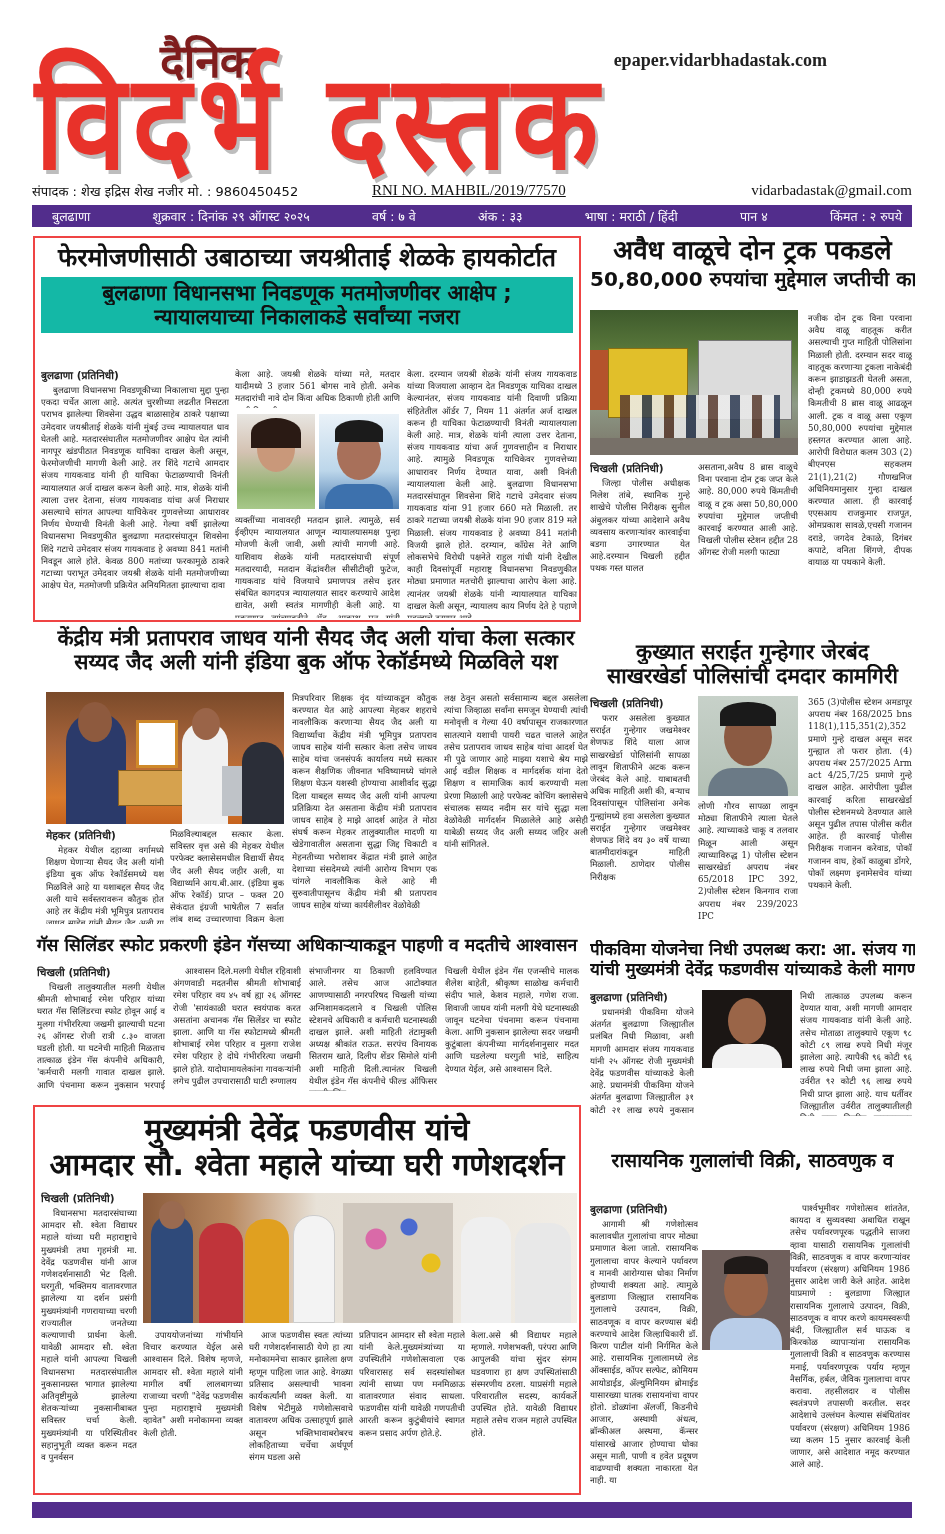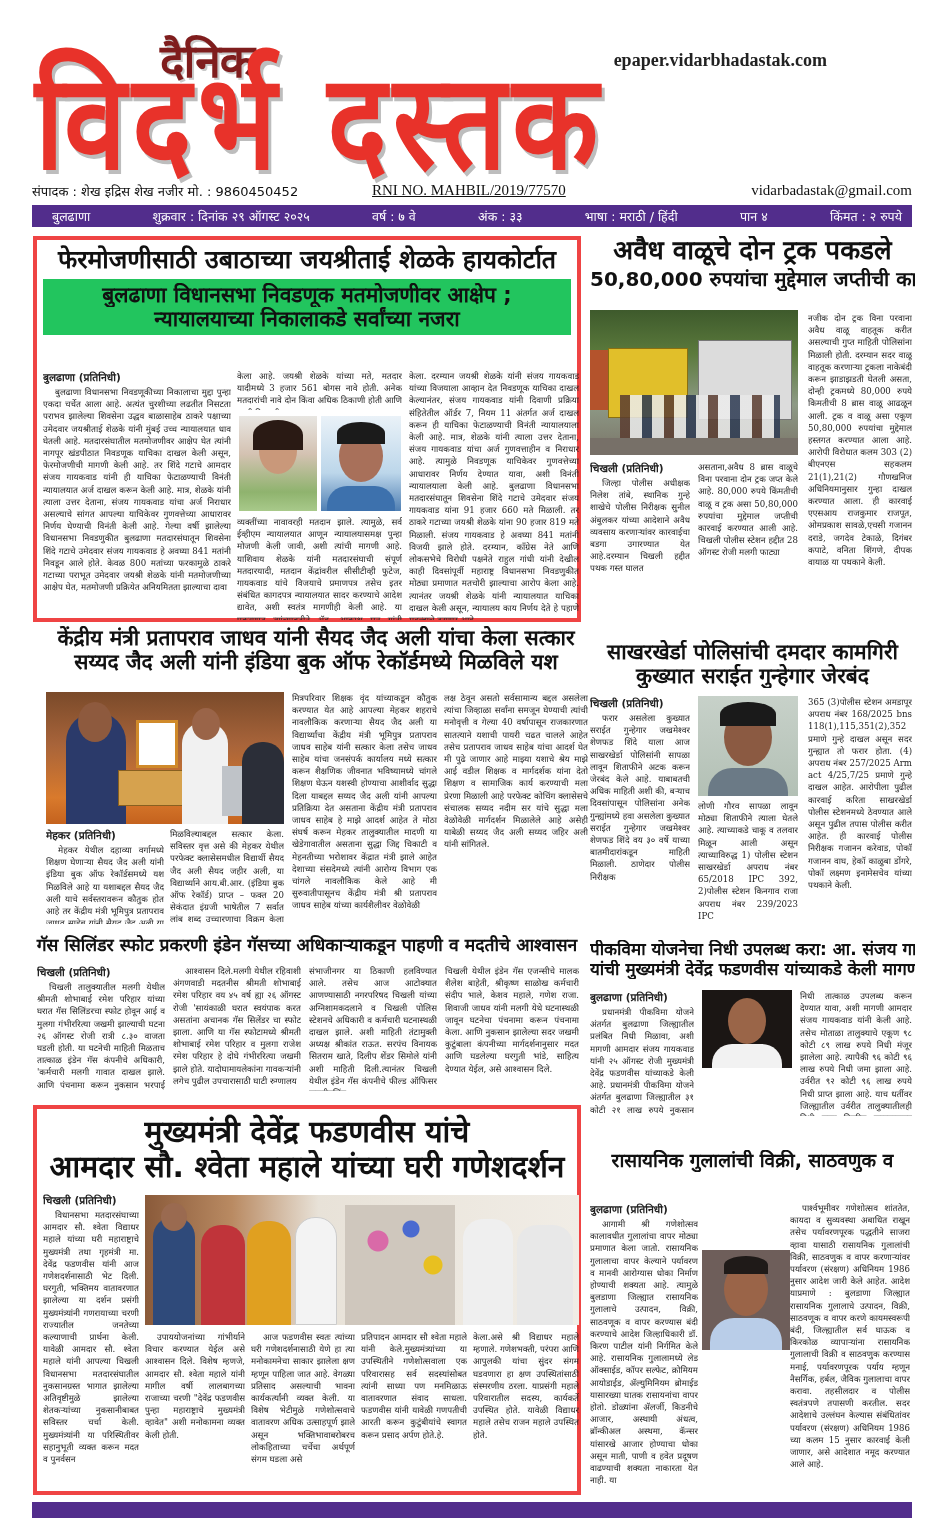--- a/index.html
+++ b/index.html
@@ -4,23 +4,23 @@
 <style>
   * { box-sizing: border-box; margin: 0; padding: 0; }
   body { width: 945px; height: 1534px; background: #ffffff; font-family: "DejaVu Serif", serif; color: #1a1a1a; position: relative; overflow: hidden; }
   .masthead { position: absolute; left: 0; top: 0; width: 945px; height: 180px; }
   .mast-dainik { position: absolute; left: 160px; top: 28px; font-family: "DejaVu Sans", sans-serif; font-weight: bold; font-size: 46px; color: #7f1d1d; letter-spacing: -1px; text-shadow: 2px 2px 0 #c9c9c9; }
   .mast-title { position: absolute; left: 35px; top: 56px; font-family: "DejaVu Sans", sans-serif; font-weight: bold; font-size: 112px; color: #e8322a; line-height: 1; letter-spacing: 6px; text-shadow: 3px 3px 0 #bdbdbd; transform: scaleY(1.18); transform-origin: top left; }
   .mast-url { position: absolute; right: 118px; top: 50px; font-family: "Liberation Serif", serif; font-size: 18px; font-weight: bold; color: #222; }
   .infoline { position: absolute; left: 32px; top: 182px; width: 880px; height: 22px; font-family: "Liberation Serif", serif; font-size: 15px; color: #111; }
   .infoline span { position: absolute; top: 0; }
   .datebar { position: absolute; left: 32px; top: 205px; width: 880px; height: 22px; background: #522d8c; color: #fff; font-family: "DejaVu Sans", sans-serif; font-size: 12.5px; display: flex; align-items: center; justify-content: space-between; padding: 0 10px 0 20px; }
-  .box { position: absolute; border: 4px solid #ef4444; background: #fff; }
+  .box { position: absolute; border: 2px solid #ef4444; background: #fff; }
   .hl { font-family: "DejaVu Sans", sans-serif; font-weight: bold; color: #111; text-align: center; line-height: 1.15; white-space: nowrap; overflow: hidden; }
-  .subhl-grey { background: #22c55e; }
+  .subhl-grey { background: #14b8a6; }
   .col { position: absolute; font-size: 8.6px; line-height: 1.42; text-align: justify; color: #222; overflow: hidden; font-family: "DejaVu Serif", serif; }
   .dateline { font-weight: bold; font-size: 10.5px; display: block; margin-bottom: 1px; font-family: "DejaVu Sans", sans-serif; }
   .col p { text-indent: 12px; }
   .photo { position: absolute; overflow: hidden; }
   .footbar { position: absolute; left: 32px; top: 1502px; width: 880px; height: 16px; background: #522d8c; }
 </style>
 </head>
 <body>
 
 <div class="masthead">
@@ -119,22 +119,22 @@
   </div>
   <div class="col" style="left:250px;top:66px;width:145px;height:232px;">
     <p style="text-indent:0">मित्रपरिवार शिक्षक वृंद यांच्याकडून कौतुक करण्यात येत आहे आपल्या मेहकर शहराचे नावलौकिक करणाऱ्या सैयद जैद अली या विद्यार्थ्यांचा केंद्रीय मंत्री भूमिपुत्र प्रतापराव जाधव साहेब यांनी सत्कार केला तसेच जाधव साहेब यांचा जनसंपर्क कार्यालय मध्ये सत्कार करून शैक्षणिक जीवनात भविष्यामध्ये चांगले शिक्षण घेऊन यशस्वी होण्याचा आशीर्वाद सुद्धा दिला याबद्दल सय्यद जैद अली यांनी आपल्या प्रतिक्रिया देत असताना केंद्रीय मंत्री प्रतापराव जाधव साहेब हे माझे आदर्श आहेत ते मोठा संघर्ष करून मेहकर तालुक्यातील मादणी या खेडेगावातील असताना सुद्धा जिद्द चिकाटी व मेहनतीच्या भरोशावर केंद्रात मंत्री झाले आहेत देशाच्या संसदेमध्ये त्यांनी आरोग्य विभाग एक चांगले नावलौकिक केले आहे मी सुरुवातीपासूनच केंद्रीय मंत्री श्री प्रतापराव जाधव साहेब यांच्या कार्यशैलीवर वेळोवेळी</p>
   </div>
   <div class="col" style="left:402px;top:66px;width:144px;height:232px;">
     <p style="text-indent:0">लक्ष ठेवून असतो सर्वसामान्य बद्दल असलेला त्यांचा जिव्हाळा सर्वांना समजून घेण्याची त्यांची मनोवृत्ती व गेल्या 40 वर्षापासून राजकारणात सातत्याने यशाची पायरी चढत चालले आहेत तसेच प्रतापराव जाधव साहेब यांचा आदर्श घेत मी पुढे जाणार आहे माझ्या यशाचे श्रेय माझे आई वडील शिक्षक व मार्गदर्शक यांना देतो शिक्षण व सामाजिक कार्य करण्याची मला प्रेरणा मिळाली आहे परफेक्ट कोचिंग क्लासेसचे संचालक सय्यद नदीम सर यांचे सुद्धा मला वेळोवेळी मार्गदर्शन मिळालेले आहे असेही याबेळी सय्यद जैद अली सय्यद जहिर अली यांनी सांगितले.</p>
   </div>
 </div>
 
 <div style="position:absolute;left:590px;top:640px;width:325px;height:290px;">
+  <div class="hl" style="font-size:21px;">कुख्यात सराईत गुन्हेगार जेरबंद</div>
   <div class="hl" style="font-size:21px;">साखरखेर्डा पोलिसांची दमदार कामगिरी</div>
-  <div class="hl" style="font-size:21px;">कुख्यात सराईत गुन्हेगार जेरबंद</div>
   <div class="col" style="left:0;top:56px;width:100px;height:230px;">
     <span class="dateline">चिखली (प्रतिनिधी)</span>
     <p>फरार असलेला कुख्यात सराईत गुन्हेगार जखमेश्वर शेणफड शिंदे याला आज साखरखेर्डा पोलिसांनी सापळा लावून शिताफीने अटक करून जेरबंद केले आहे. याबाबतची अधिक माहिती अशी की, बऱ्याच दिवसांपासून पोलिसांना अनेक गुन्ह्यांमध्ये हवा असलेला कुख्यात सराईत गुन्हेगार जखमेश्वर शेणफड शिंदे वय ३० वर्षे याच्या बातमीदारांकडून माहिती मिळाली. ठाणेदार पोलीस निरीक्षक</p>
   </div>
   <div class="photo" style="left:108px;top:56px;width:100px;height:100px;background:linear-gradient(180deg,#c7d1c9 0%,#b3c0b5 100%);">
     <div style="position:absolute;left:26px;top:12px;width:48px;height:58px;border-radius:50%;background:#8b5a42;"></div>
     <div style="position:absolute;left:22px;top:6px;width:56px;height:24px;border-radius:50% 50% 0 0;background:#1a1a1a;"></div>
     <div style="position:absolute;left:10px;top:72px;width:80px;height:28px;border-radius:24px 24px 0 0;background:#6b7a86;"></div>
   </div>
   <div class="col" style="left:108px;top:160px;width:100px;height:126px;">

